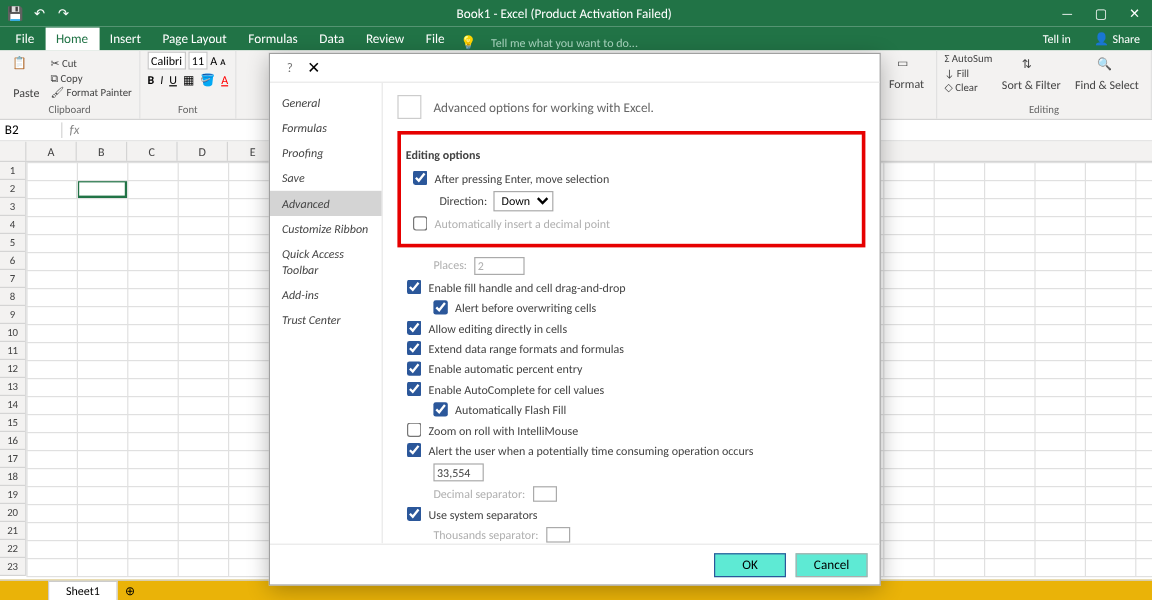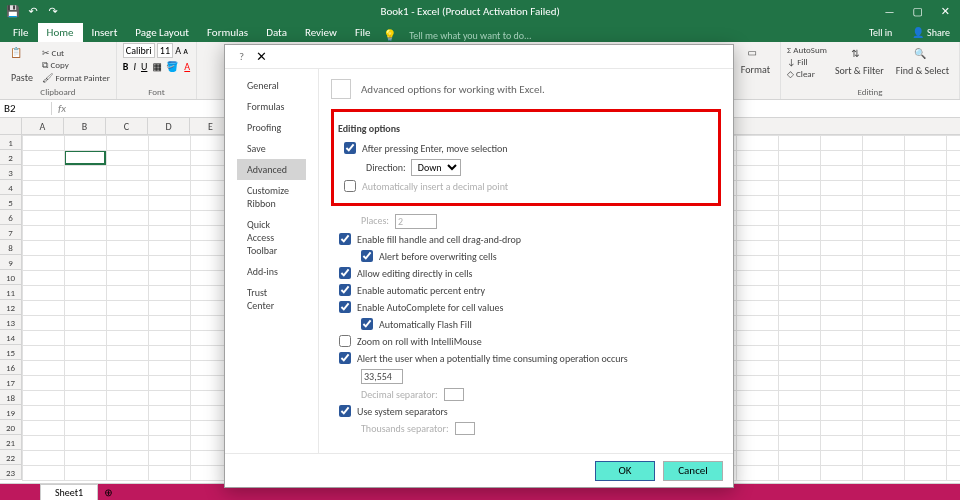--- a/index.html
+++ b/index.html
@@ -44,31 +44,31 @@
 .colhdr .ch { width: 42px; text-align: center; font-size: 10px; color: #444; border-right: 1px solid #d4d4d4; line-height: 17px; }
 .gridbody { display: flex; }
 .rowhdr { width: 22px; background: #f3f2f1; border-right: 1px solid #d4d4d4; }
 .rowhdr .rh { height: 15px; text-align: center; font-size: 9px; color: #444; border-bottom: 1px solid #d4d4d4; line-height: 15px; }
 .cells { flex: 1; position: relative; }
 .gridlines-h { position: absolute; left: 0; right: 0; height: 1px; background: #e0e0e0; }
 .gridlines-v { position: absolute; top: 0; bottom: 0; width: 1px; background: #e0e0e0; }
 .selcell { position: absolute; border: 2px solid #217346; left: 42px; top: 15px; width: 42px; height: 15px; }
 
 
-.sheettabs { position: absolute; bottom: 0; left: 0; right: 0; height: 17px; background: #be185d; border-top: 1px solid #d4d4d4; display: flex; align-items: center; font-size: 10px; padding-left: 40px; }
+.sheettabs { position: absolute; bottom: 0; left: 0; right: 0; height: 17px; background: #eab308; border-top: 1px solid #d4d4d4; display: flex; align-items: center; font-size: 10px; padding-left: 40px; }
 .sheettabs .st { background: #fff; border: 1px solid #ccc; border-bottom: none; padding: 1px 14px; }
 
 
 .dialog { position: absolute; top: 44px; left: 224px; width: 510px; height: 444px; background: #fff; border: 1px solid #a0a0a0; box-shadow: 0 4px 18px rgba(0,0,0,0.3); display: flex; flex-direction: column; font-size: 11px; }
 .dlg-title { height: 24px; display: flex; align-items: center; padding: 0 8px; border-bottom: 1px solid #e8e8e8; }
 .dlg-title .t { flex: 1; }
 .dlg-title .help { padding: 0 6px; color: #777; }
 .dlg-title .close { padding: 0 6px; font-size: 13px; }
 .dlg-body { flex: 1; display: flex; overflow: hidden; }
-.dlg-side { width: 94px; border-right: 1px solid #e8e8e8; padding: 6px 12px; }
+.dlg-side { width: 94px; border-right: 1px solid #e8e8e8; padding: 6px 0; font-style: italic; }
 .dlg-side .cat { padding: 4px 10px; color: #444; font-size: 10px; cursor: pointer; }
 .dlg-side .cat.active { background: #d4d4d4; }
 .dlg-main { flex: 1; overflow-y: auto; padding: 10px 12px 4px 12px; position: relative; }
 .dlg-hdr { display: flex; align-items: center; gap: 10px; margin-bottom: 10px; color: #666; }
 .dlg-hdr .ico { width: 20px; height: 20px; border: 1px solid #ccc; }
 .section-title { font-size: 10px; font-weight: 600; color: #444; margin: 6px 0 5px 0; padding-left: 2px; }
 .opt { display: flex; gap: 6px; font-size: 10px; color: #444; padding: 2px 0 2px 8px; }
 .opt.indent1 { padding-left: 30px; }
 .opt input[type=checkbox], .opt input[type=radio] { width: 12px; height: 12px; accent-color: #2b579a; }
 .opt .dis { color: #b0b0b0; }
@@ -350,20 +350,24 @@
       <div class="opt indent1">
           <input type="checkbox" checked="" style="">
           <span>Alert before overwriting cells</span>
         </div>
       <div class="opt">
           <input type="checkbox" checked="" style="">
           <span>Allow editing directly in cells</span>
         </div>
       <div class="opt">
           <input type="checkbox" checked="" style="">
+          <span>Extend data range formats and formulas</span>
+        </div>
+      <div class="opt">
+          <input type="checkbox" checked="" style="">
           <span>Enable automatic percent entry</span>
         </div>
       <div class="opt">
           <input type="checkbox" checked="" style="">
           <span>Enable AutoComplete for cell values</span>
         </div>
       <div class="opt indent1">
           <input type="checkbox" checked="" style="">
           <span>Automatically Flash Fill</span>
         </div>

